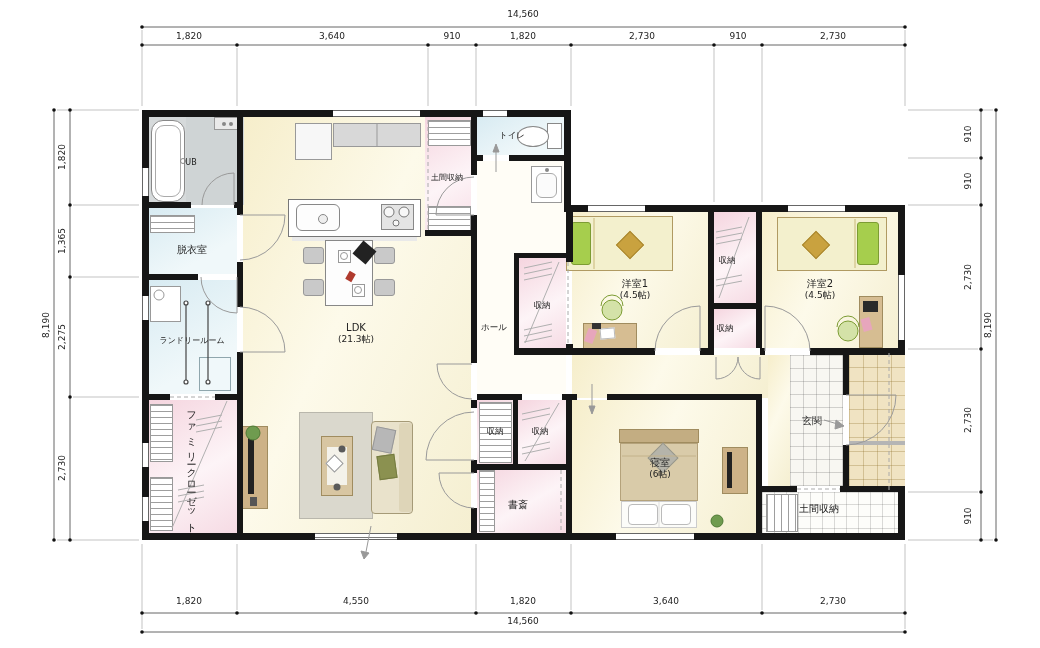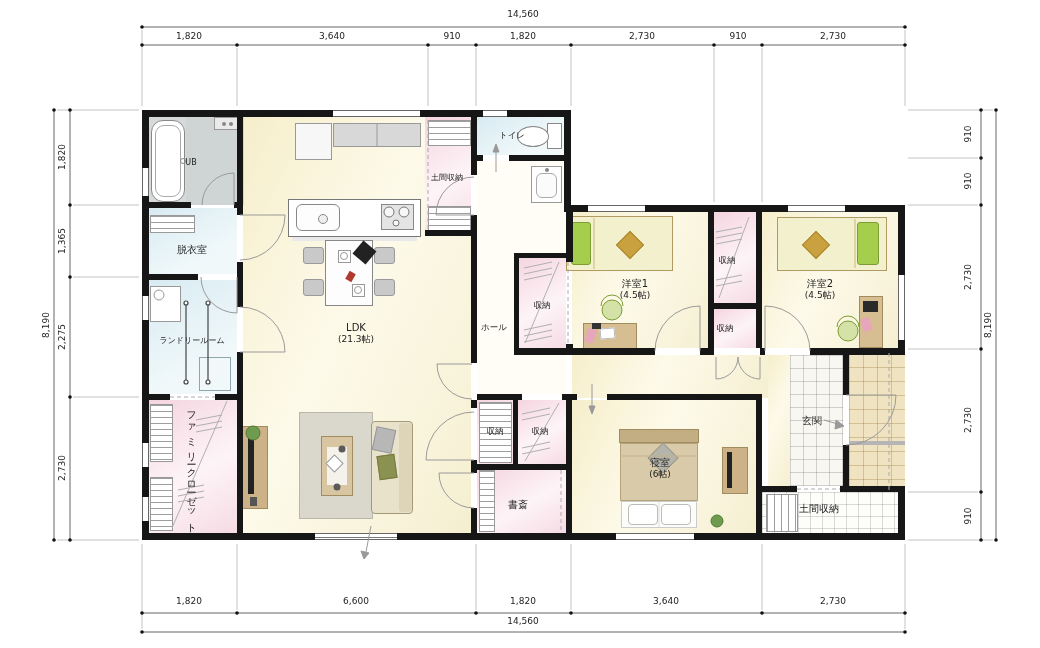--- a/index.html
+++ b/index.html
@@ -401,21 +401,21 @@
 
   <span class="dim" style="left:523px;top:14px">14,560</span>
   <span class="dim" style="left:189px;top:36px">1,820</span>
   <span class="dim" style="left:332px;top:36px">3,640</span>
   <span class="dim" style="left:452px;top:36px">910</span>
   <span class="dim" style="left:523px;top:36px">1,820</span>
   <span class="dim" style="left:642px;top:36px">2,730</span>
   <span class="dim" style="left:738px;top:36px">910</span>
   <span class="dim" style="left:833px;top:36px">2,730</span>
   <span class="dim" style="left:189px;top:601px">1,820</span>
-  <span class="dim" style="left:356px;top:601px">6,600</span>
+  <span class="dim" style="left:356px;top:601px">4,550</span>
   <span class="dim" style="left:523px;top:601px">1,820</span>
   <span class="dim" style="left:666px;top:601px">3,640</span>
   <span class="dim" style="left:833px;top:601px">2,730</span>
   <span class="dim" style="left:523px;top:621px">14,560</span>
   <span class="dim-v" style="left:46px;top:325px">8,190</span>
   <span class="dim-v" style="left:62px;top:157px">1,820</span>
   <span class="dim-v" style="left:62px;top:241px">1,365</span>
   <span class="dim-v" style="left:62px;top:337px">2,275</span>
   <span class="dim-v" style="left:62px;top:468px">2,730</span>
   <span class="dim-v" style="left:968px;top:134px">910</span>

